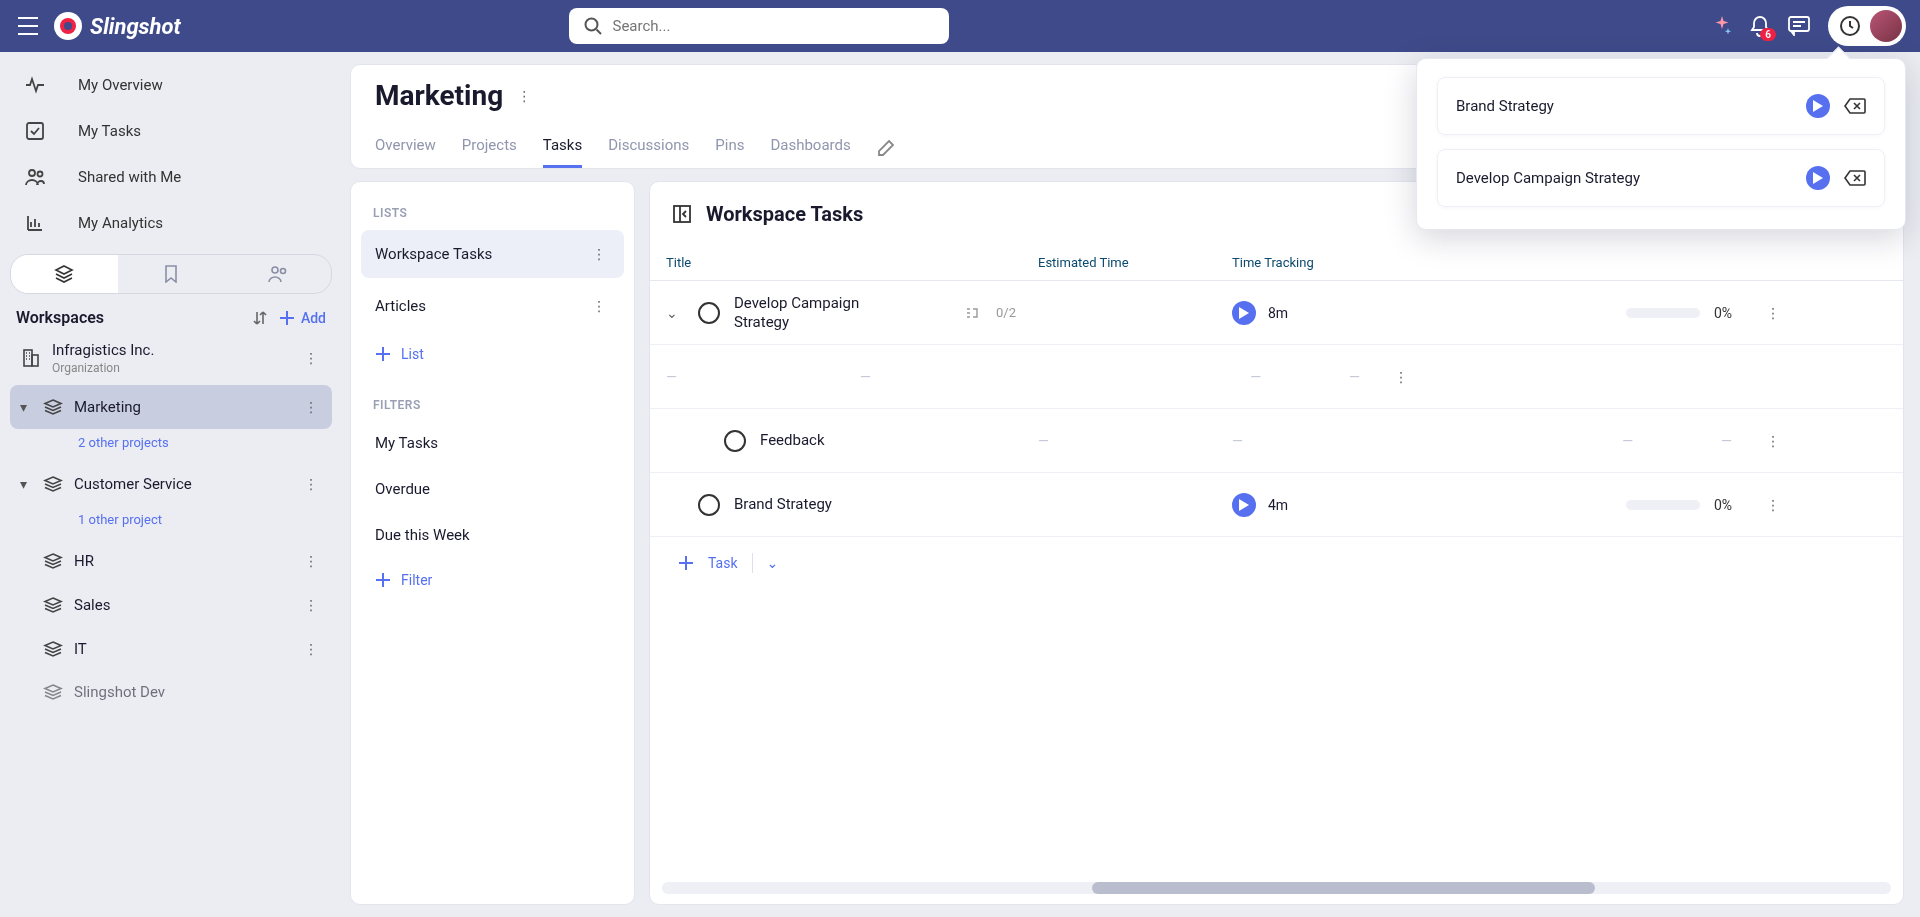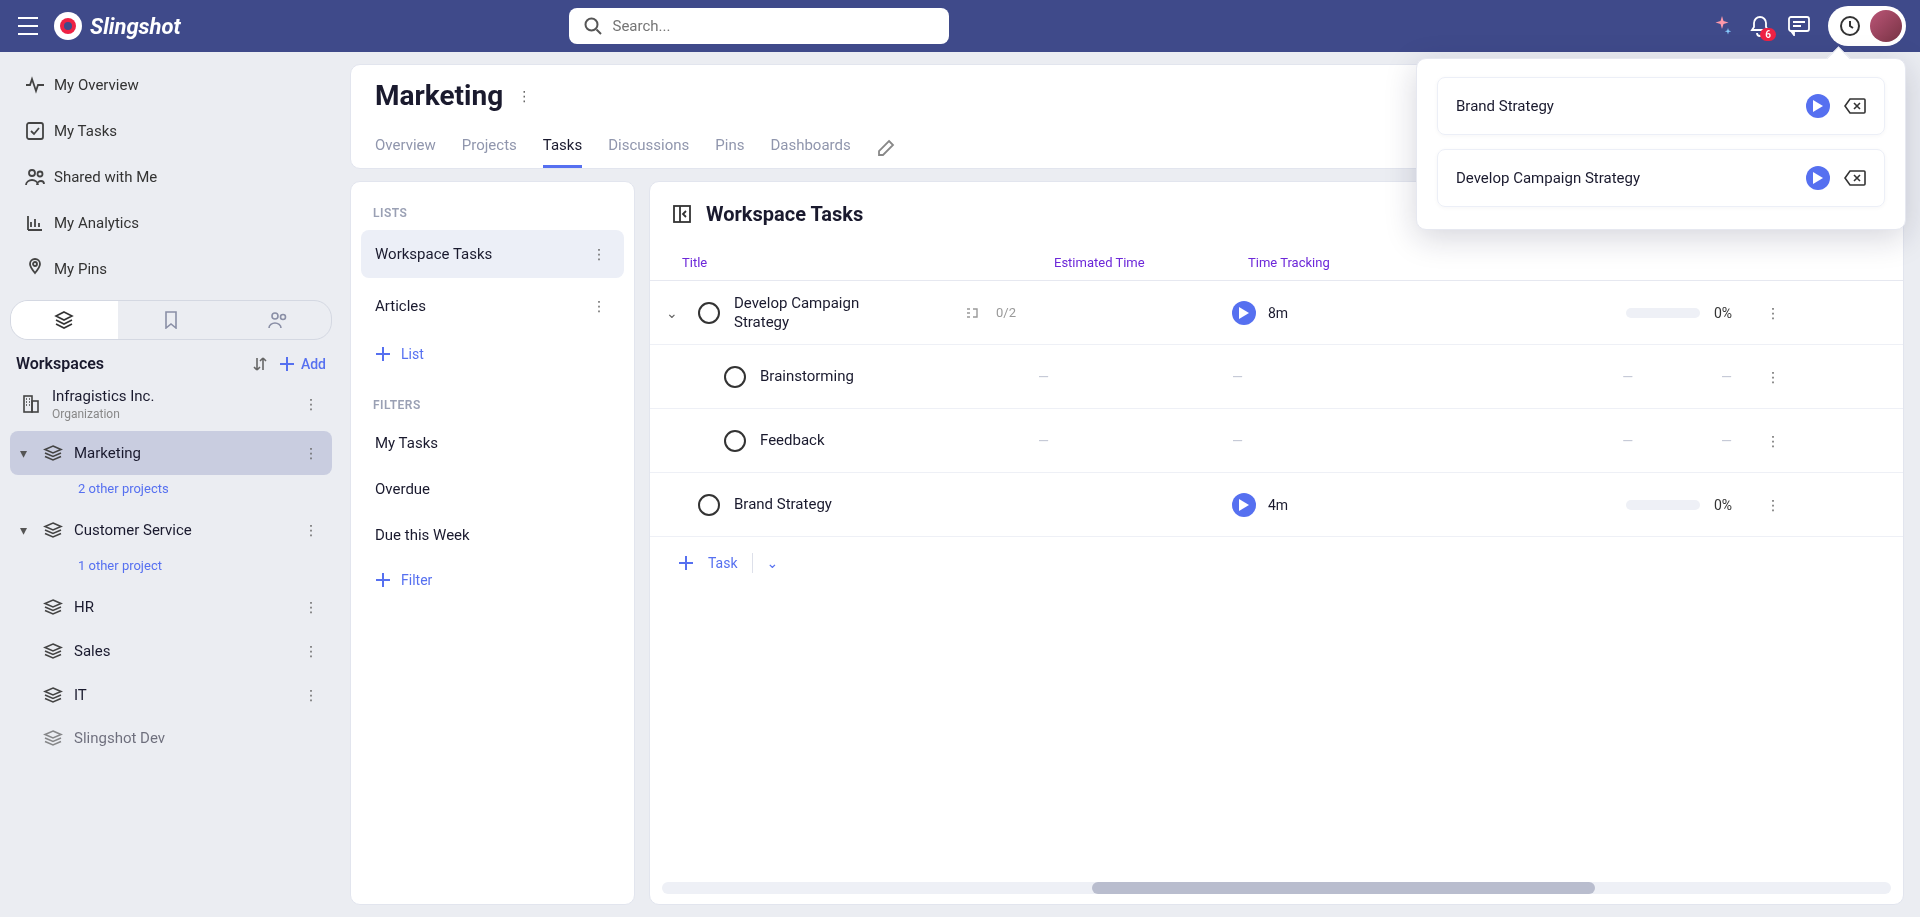--- a/index.html
+++ b/index.html
@@ -15,21 +15,21 @@
 .search-icon{position:absolute;left:14px;top:8px;color:#555}
 .topbar-right{display:flex;align-items:center;gap:18px;margin-left:auto}
 .ticon{color:#fff;position:relative;cursor:pointer}
 .badge{position:absolute;bottom:-4px;right:-6px;background:#e24;color:#fff;font-size:10px;border-radius:8px;padding:1px 5px;font-weight:600}
 .avatar-pill{background:#fff;border-radius:22px;height:40px;display:flex;align-items:center;padding:4px;gap:8px}
 .avatar{width:32px;height:32px;border-radius:50%;background:linear-gradient(135deg,#b57,#734)}
 
 .body{flex:1;display:flex;overflow:hidden}
 
 .sidebar{width:350px;background:#ebedf2;display:flex;flex-direction:column;padding:10px 18px 10px 10px;overflow-y:auto}
-.nav-item{display:flex;align-items:center;gap:8px;padding:12px 14px;border-radius:8px;cursor:pointer;color:#333;font-size:15px}
+.nav-item{display:flex;align-items:center;gap:32px;padding:12px 14px;border-radius:8px;cursor:pointer;color:#333;font-size:15px}
 .nav-icon{width:22px;height:22px;display:flex;align-items:center;justify-content:center;color:#444}
 .nav-tabs{display:flex;gap:0;margin:8px 0 14px;background:#fff0;border:1px solid #d4d8e2;border-radius:18px;overflow:hidden}
 .nav-tab{flex:1;display:flex;align-items:center;justify-content:center;padding:10px 0;cursor:pointer;color:#8a8fa6}
 .nav-tab.active{background:#fff;color:#333}
 .ws-head{display:flex;align-items:center;padding:0 6px 4px;gap:10px}
 .ws-title{font-weight:600;font-size:16px;flex:1}
 .add-btn{display:flex;align-items:center;gap:6px;color:#5670f0;font-weight:500;cursor:pointer}
 .ws-item{display:flex;align-items:center;gap:10px;padding:10px 10px;border-radius:8px;cursor:pointer}
 .ws-item.active{background:#c9cde0}
 .ws-icon{width:22px;height:22px;color:#444;display:flex;align-items:center;justify-content:center}
@@ -59,21 +59,21 @@
 .add-list{color:#5670f0;display:flex;align-items:center;gap:10px;padding:12px 14px;cursor:pointer}
 .filter-row{padding:12px 14px;cursor:pointer;font-size:15px}
 
 .tasks-card{flex:1;background:#fff;border-radius:10px;border:1px solid #e2e5ee;display:flex;flex-direction:column;overflow:hidden}
 .tasks-head{display:flex;align-items:center;padding:16px 22px;gap:14px}
 .tasks-title{font-size:20px;font-weight:700;flex:1}
 .view-type{display:flex;align-items:center;gap:10px;color:#9096ad}
 .vt-stack{display:flex;flex-direction:column;line-height:1.15}
 .vt-lbl{font-size:14px;font-weight:600;color:#9096ad}
 .vt-val{font-size:13px;color:#333;font-weight:500;display:flex;align-items:center;gap:4px}
-.thead{display:flex;border-bottom:1px solid #e6e8f0;color:#6d28d9;font-size:13px;padding:10px 16px}
+.thead{display:flex;border-bottom:1px solid #e6e8f0;color:#0c4a6e;font-size:13px;padding:10px 0}
 .th,.td{padding:0 16px}
 .c-title{width:372px}
 .c-est{width:194px}
 .c-track{width:212px}
 .c-prog{width:320px;text-align:right}
 .c-menu{width:50px;text-align:center}
 .trow{display:flex;align-items:center;border-bottom:1px solid #eef0f6;min-height:64px}
 .trow.sub{min-height:64px}
 .circle{width:22px;height:22px;border:2px solid #333;border-radius:50%;flex-shrink:0}
 .ttitle-cell{display:flex;align-items:center;gap:14px;width:372px;padding-left:16px}
@@ -196,29 +196,20 @@
         <span>Shared with Me</span>
       </div>
       <div class="nav-item">
         <span class="nav-icon">
             <svg width="20" height="20" viewBox="0 0 20 20" fill="none" stroke="#444" stroke-width="1.8">
               <path d="M3 17V3M3 17h14M6 14V9m4 5V6m4 8v-4"></path>
             </svg>
           </span>
         <span>My Analytics</span>
       </div>
-      <div class="nav-item">
-        <span class="nav-icon">
-            <svg width="18" height="22" viewBox="0 0 18 22" fill="none" stroke="#444" stroke-width="1.8">
-              <path d="M9 1a5 5 0 0 1 5 5c0 3-5 9-5 9S4 9 4 6a5 5 0 0 1 5-5z"></path>
-              <circle cx="9" cy="6" r="2"></circle>
-            </svg>
-          </span>
-        <span>My Pins</span>
-      </div>
 
       <div class="nav-tabs">
         <div class="nav-tab active">
             <svg width="20" height="18" viewBox="0 0 20 18" fill="none" stroke="#333" stroke-width="1.6">
               <path d="M10 1l8 4-8 4-8-4zM2 9l8 4 8-4M2 13l8 4 8-4"></path>
             </svg>
           </div>
         <div class="nav-tab">
             <svg width="14" height="18" viewBox="0 0 14 18" fill="none" stroke="#8a8fa6" stroke-width="1.6">
               <path d="M2 1h10v16l-5-4-5 4z"></path>
@@ -438,25 +429,20 @@
               <span>8m</span>
             </div>
             <div class="td c-prog prog-cell">
               <div class="pbar"></div>
               <span class="pct">0%</span>
             </div>
             <div class="td c-menu"><span class="row-menu">⋮</span></div>
           </div>
 
           <div class="trow sub">
-            <div class="ttitle-cell">
-                <span class="indent"></span>
-              <span class="circle"></span>
-              <span class="task-name">Brainstorming</span>
-            </div>
             <div class="td c-est"><span class="dash">—</span></div>
             <div class="td c-track"><span class="dash">—</span></div>
             <div class="td c-prog prog-cell">
                 <span class="dash">—</span>
                 <span style="width:60px"></span>
                 <span class="dash">—</span>
               </div>
             <div class="td c-menu"><span class="row-menu">⋮</span></div>
           </div>
 

